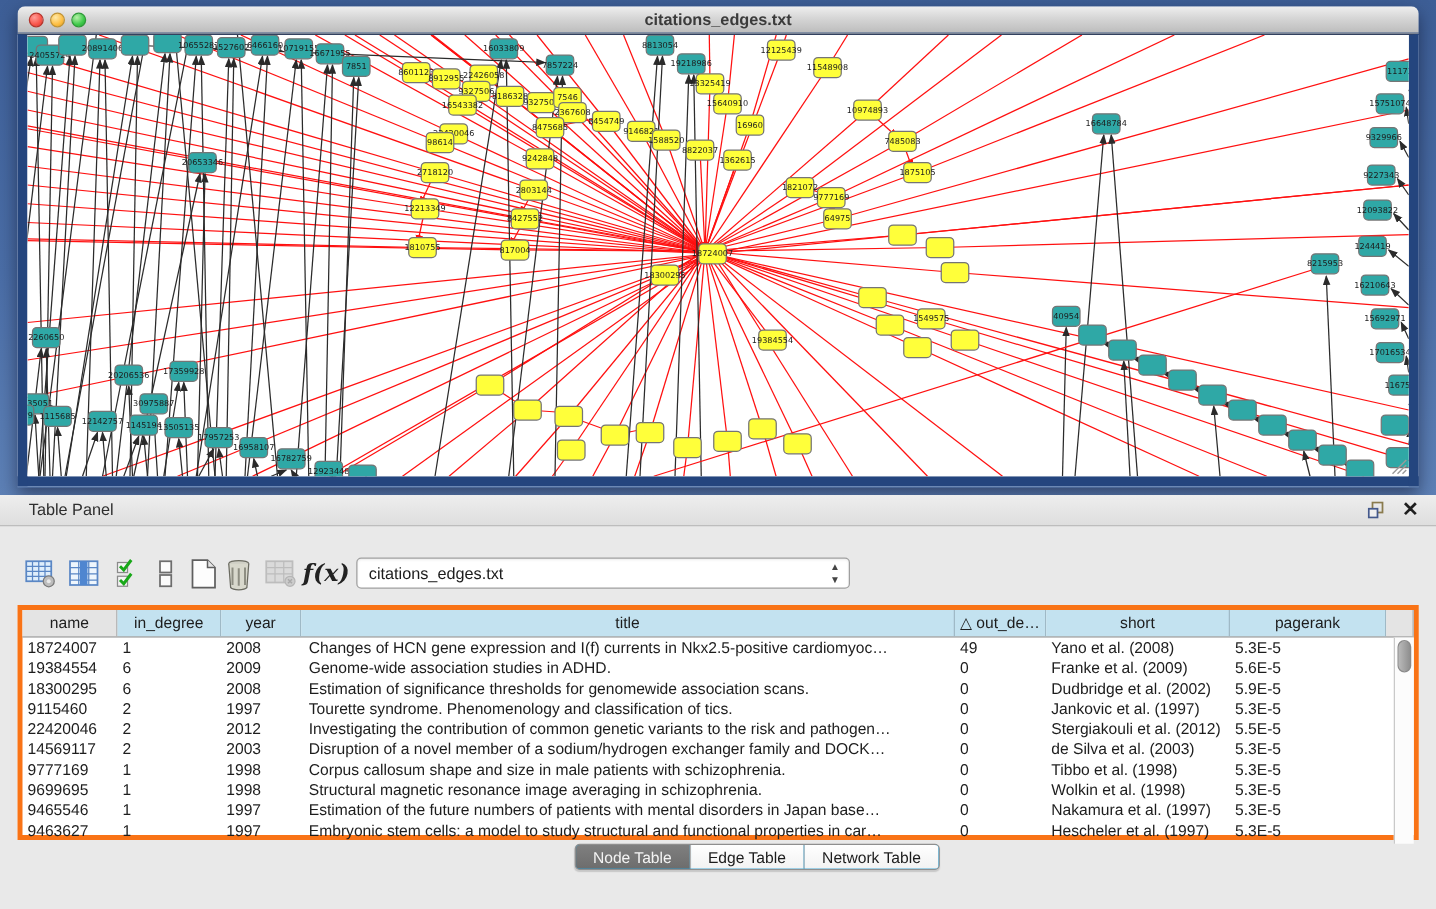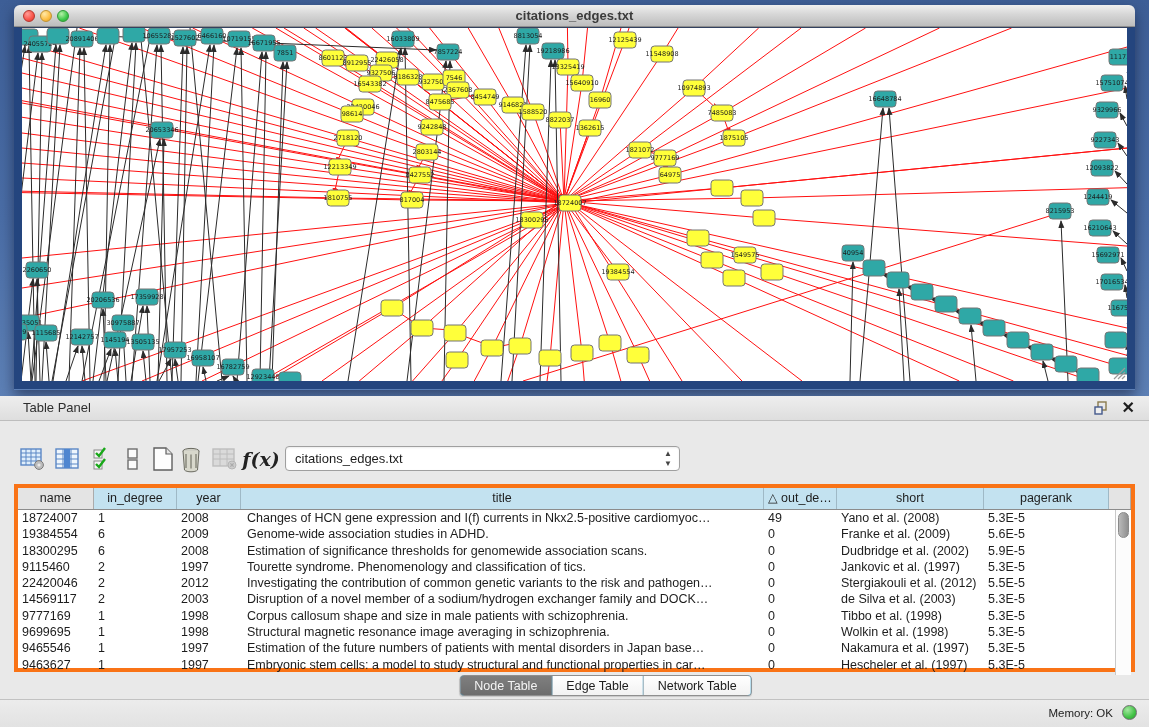--- a/index.html
+++ b/index.html
@@ -942,17 +942,13 @@
   </div>
 
   <div class="tabszone">
     <div class="segctl" id="segctl">
         <div class="seg active">Node Table</div>
         <div class="seg">Edge Table</div>
         <div class="seg">Network Table</div>
       </div>
   </div>
 
-  <div class="statusbar">
-    <span class="mem">Memory: OK</span>
-    <span class="memdot"></span>
-  </div>
 </div>
 
 </body></html>

